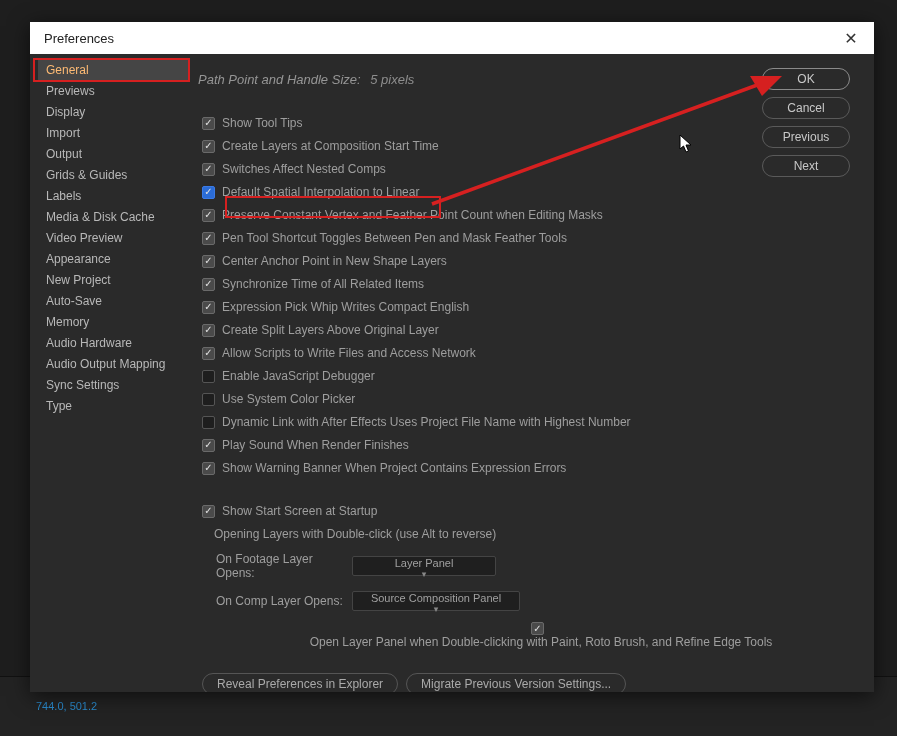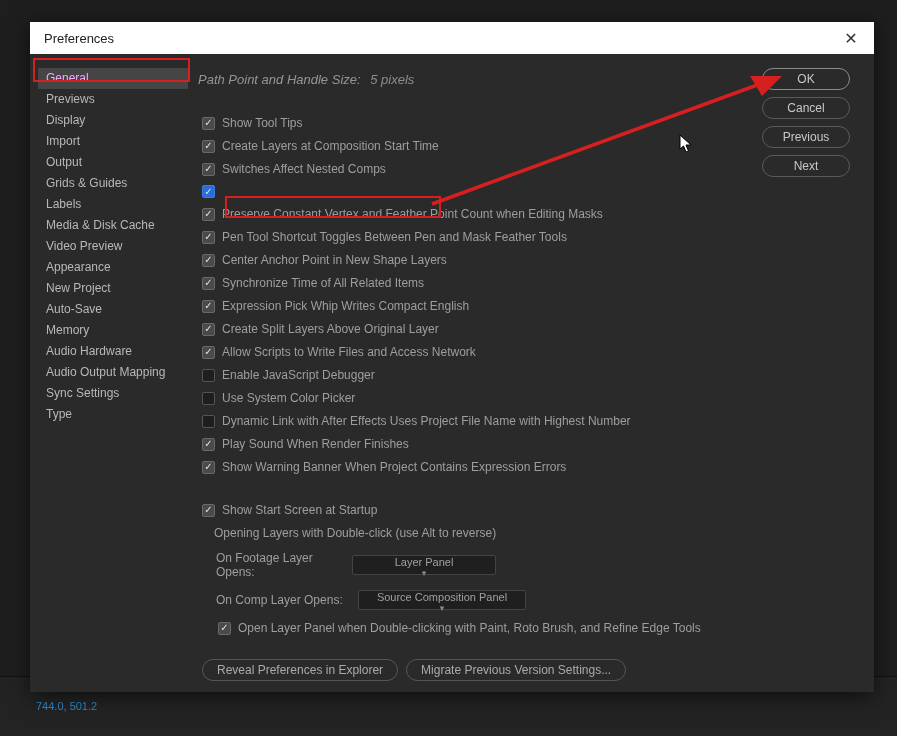--- a/index.html
+++ b/index.html
@@ -77,22 +77,21 @@
       background: #2a2a2a;
     }
     .sidebar-item {
       padding: 3px 8px 4px 8px;
       color: #b8b8b8;
       cursor: pointer;
       font-size: 12px;
     }
     .sidebar-item.active {
       background: #454545;
-      color: #f0abfc;
-      margin-top: 8px;
+      color: #fdba74;
     }
     .content {
       flex: 1;
       padding: 18px 10px 10px 14px;
       position: relative;
       overflow: hidden;
     }
     .right-buttons {
       position: absolute;
       top: 14px;
@@ -194,21 +193,20 @@
       align-items: center;
       justify-content: space-between;
       padding: 0 6px;
       color: #a0a0a0;
       font-size: 11px;
       cursor: pointer;
       flex-direction: column;
     }
     .select.wider {
       width: 168px;
-      margin-left: 6px;
     }
     .chev {
       font-size: 9px;
       color: #888;
     }
     .bottom-pills {
       margin-top: 24px;
       display: flex;
       gap: 8px;
     }
@@ -317,20 +315,21 @@
           <div class="check-row">
             <span class="checkbox checked"></span>
             <span class="check-label">Create Layers at Composition Start Time</span>
           </div>
           <div class="check-row">
             <span class="checkbox checked"></span>
             <span class="check-label">Switches Affect Nested Comps</span>
           </div>
           <div class="check-row">
             <span class="checkbox checked highlighted"></span>
+            <span class="check-label">Default Spatial Interpolation to Linear</span>
           </div>
           <div class="check-row">
             <span class="checkbox checked"></span>
             <span class="check-label">Preserve Constant Vertex and Feather Point Count when Editing Masks</span>
           </div>
           <div class="check-row">
             <span class="checkbox checked"></span>
             <span class="check-label">Pen Tool Shortcut Toggles Between Pen and Mask Feather Tools</span>
           </div>
           <div class="check-row">
@@ -393,21 +392,21 @@
       </div>
 
       <div class="form-row">
         <span class="lbl">On Comp Layer Opens:</span>
         <div class="select wider">
           <span>Source Composition Panel</span>
           <span class="chev">▾</span>
         </div>
       </div>
 
-      <div class="check-row" style="margin-left:16px;">
+      <div class="check-row" style="margin-left:16px;flex-direction:column;">
         <span class="checkbox checked"></span>
         <span class="check-label">Open Layer Panel when Double-clicking with Paint, Roto Brush, and Refine Edge Tools</span>
       </div>
 
       <div class="bottom-pills">
         <div class="pill-btn2">Reveal Preferences in Explorer</div>
         <div class="pill-btn2">Migrate Previous Version Settings...</div>
       </div>
 
     </div>

